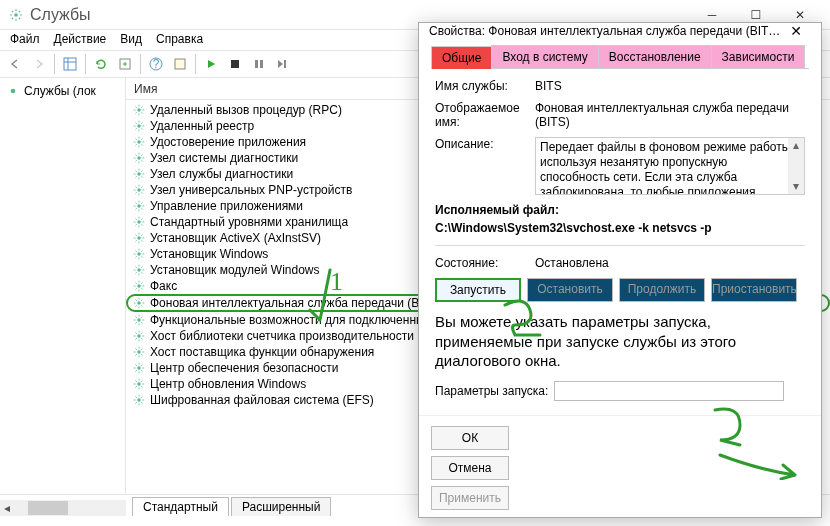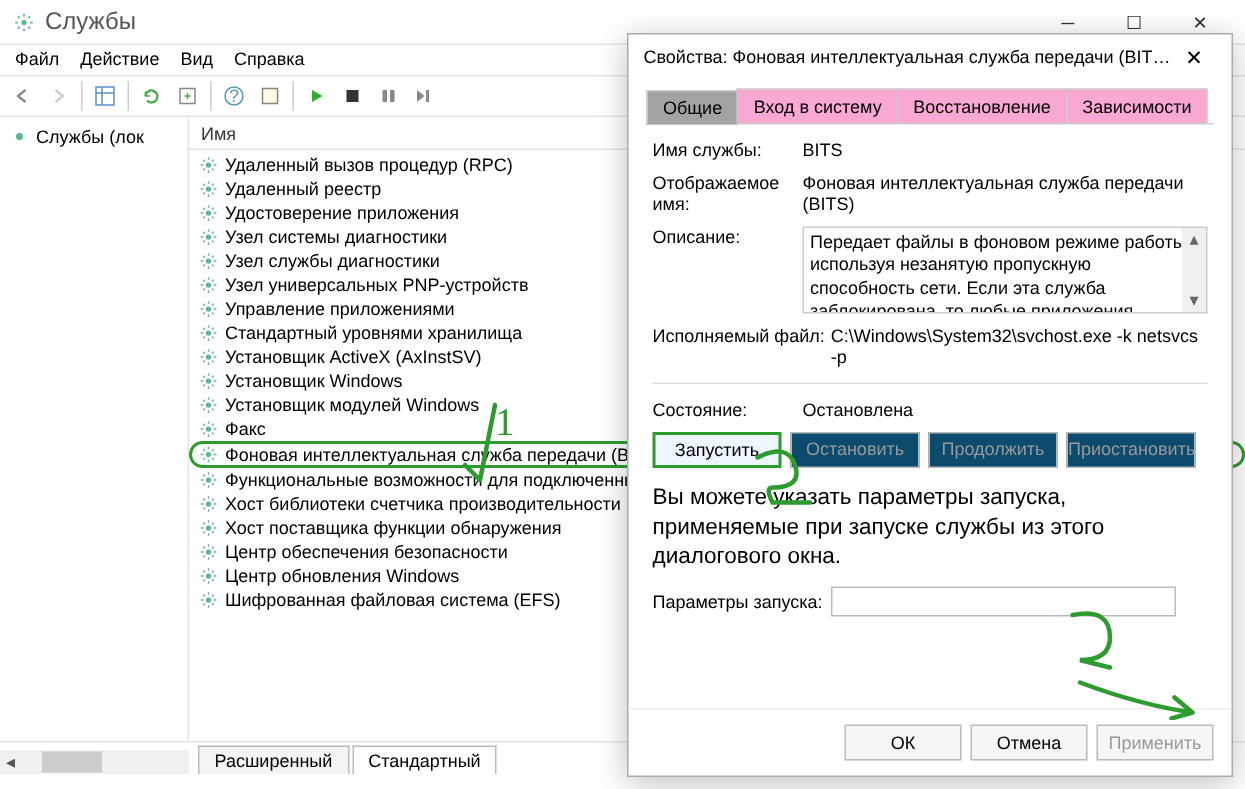--- a/index.html
+++ b/index.html
@@ -32,36 +32,36 @@
   .tab.inactive { background: #f4f4f4; }
 
   
   .dialog { position: absolute; left: 418px; top: 22px; width: 404px; height: 496px; background: #fff; border: 1px solid #aaa; box-shadow: 0 4px 20px rgba(0,0,0,.25); display: flex; flex-direction: column; }
   .dlg-title { height: 30px; display: flex; align-items: center; padding: 0 10px; }
   .dlg-title .t { flex: 1; white-space: nowrap; overflow: hidden; text-overflow: ellipsis; }
   .dlg-close { width: 30px; text-align: center; font-size: 14px; }
   .dlg-body { flex: 1; padding: 6px 12px; display: flex; flex-direction: column; }
   .tabs { display: flex; border-bottom: 1px solid #ccc; }
   .dtab { padding: 4px 10px; border: 1px solid #ccc; border-bottom: none; background: #f9a8d4; margin-right: -1px; }
-  .dtab.active { background: #a3a3a3; position: relative; top: 1px; }
+  .dtab.active { background: #ef4444; position: relative; top: 1px; }
   .form { padding: 10px 4px 0 4px; flex: 1; }
   .frow { display: flex; margin-bottom: 8px; }
   .flabel { width: 100px; color: #000; flex-shrink: 0; }
   .fval { flex: 1; }
   .desc { border: 1px solid #ccc; padding: 2px 4px; height: 58px; overflow: hidden; font-size: 11.5px; line-height: 1.25; position: relative; }
   .desc-scroll { position:absolute; right:0; top:0; bottom:0; width:16px; background:#f0f0f0; display:flex; flex-direction:column; justify-content:space-between; align-items:center; color:#666; }
   select.startup { width: 100%; border: 1px solid #bbb; padding: 2px; background:#fff; }
   hr.sep { border: none; border-top: 1px solid #ddd; margin: 10px 0; }
   .btnrow { display: flex; gap: 6px; margin: 2px 0 10px 0; }
   .btn { border: 1px solid #bbb; padding: 3px 0; width: 86px; text-align: center; background: #fdfdfd; }
   .btn.primary { border: 2px solid #2e9b2e; width: 86px; background: #eef6ff; }
   .btn.disabled { color: #999; background: #0c4a6e; }
   .note { font-size: 15px; line-height: 1.3; margin-bottom: 10px; }
   .paraminput { border: 1px solid #bbb; width: 230px; height: 20px; margin-left: 6px; }
-  .dlg-actions { display: flex; justify-content: flex-end; gap: 6px; padding: 10px 12px; border-top: 1px solid #eee; }
+  .dlg-actions { display: flex; justify-content: flex-end; gap: 6px; padding: 10px 12px; border-top: 1px solid #eee; flex-direction: column; }
   .actbtn { width: 78px; padding: 4px 0; text-align: center; border: 1px solid #bbb; background: #f6f6f6; }
   .actbtn.disabled { color:#999; }
 
   
   .anno { position: absolute; pointer-events: none; }
   .anno path, .anno line, .anno circle { stroke: #2e9b2e; fill: none; stroke-width: 3; stroke-linecap: round; }
   .anno text { fill: #2e9b2e; font-size: 26px; font-family: cursive; }
 </style>
 </head>
 <body>
@@ -306,22 +306,22 @@
       </div>
   </div>
 </div>
 
 <div class="bottombar">
   <div class="hscroll">
     <span class="arr">◂</span>
       <div class="thumb"></div>
   </div>
   <div style="flex:0 0 4px"></div>
+  <div class="tab active">Стандартный</div>
   <div class="tab inactive">Расширенный</div>
-  <div class="tab active">Стандартный</div>
 </div>
 
 <div class="dialog">
   <div class="dlg-title">
     <span class="t">Свойства: Фоновая интеллектуальная служба передачи (BITS) (...</span>
     <span class="dlg-close">✕</span>
   </div>
   <div class="dlg-body">
     <div class="tabs">
       <div class="dtab active">Общие</div>
@@ -341,21 +341,21 @@
       <div class="frow">
         <div class="flabel">Описание:</div>
         <div class="fval desc">
           <span>Передает файлы в фоновом режиме работы, используя незанятую пропускную способность сети. Если эта служба заблокирована, то любые приложения, зависящие от BITS, такие</span>
           <div class="desc-scroll">
               <span>▴</span>
               <span>▾</span>
             </div>
         </div>
       </div>
-      <div class="frow" style="flex-direction:row; gap:4px;">
+      <div class="frow" style="flex-direction:column; gap:4px;font-weight:bold;">
         <div class="flabel" style="width:auto">Исполняемый файл:</div>
         <div>C:\Windows\System32\svchost.exe -k netsvcs -p</div>
       </div>
       <hr class="sep">
       <div class="frow">
         <div class="flabel">Состояние:</div>
         <div class="fval">Остановлена</div>
       </div>
       <div class="btnrow">
         <div class="btn primary">Запустить</div>

